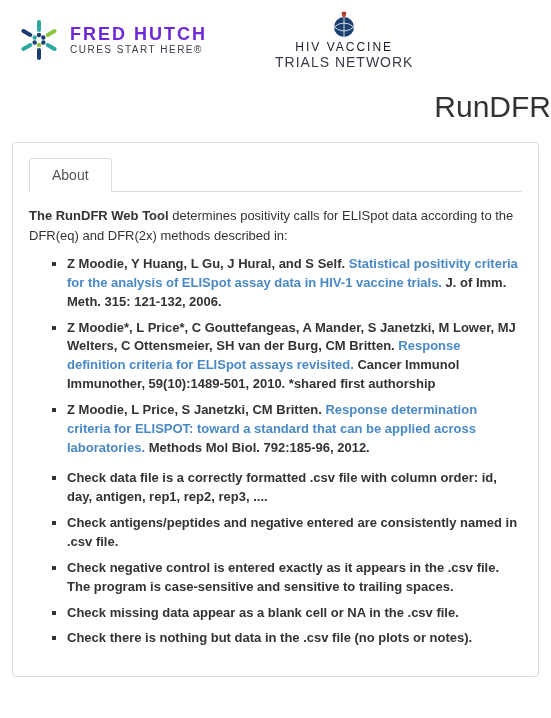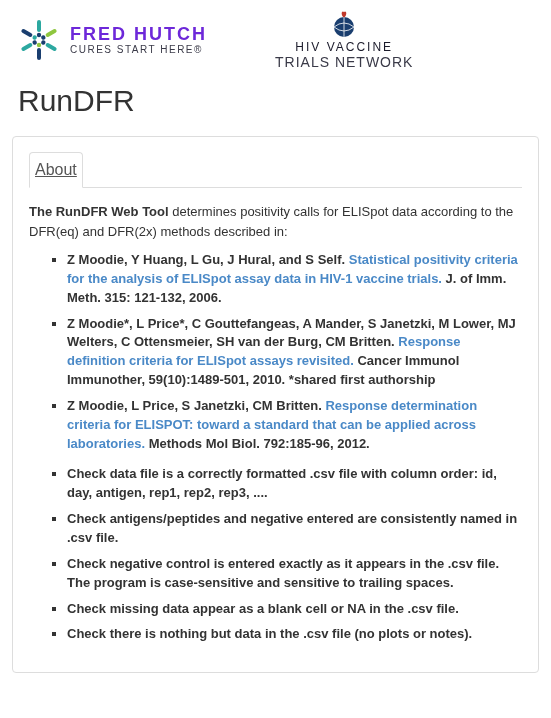--- a/index.html
+++ b/index.html
@@ -21,43 +21,43 @@
   .fh-logo { display: flex; align-items: center; gap: 8px; }
   .fh-text { display: flex; flex-direction: column; }
   .fh-title { font-size: 18px; font-weight: 700; letter-spacing: 2px; color: #6d28d9; line-height: 1.05; }
   .fh-sub { font-size: 10px; letter-spacing: 1.5px; color: #3a3a48; margin-top: 0; }
   .hvtn-logo { display: flex; flex-direction: column; align-items: center; margin-left: 54px; }
   .hvtn-text1 { font-size: 12px; letter-spacing: 2px; color: #1b1b2b; margin-top: 2px; }
   .hvtn-text2 { font-size: 14px; letter-spacing: 1px; color: #3a3a48; text-align: center; }
   h1.page-title {
     font-size: 30px;
     font-weight: 500;
-    margin: 6px 0 18px 18px;
+    margin: 12px 0 18px 18px;
     color: #333;
+    text-align: right;
   }
   .panel {
     border: 1px solid #ddd;
     border-radius: 4px;
     margin: 0 12px 12px 12px;
     padding: 14px 16px 16px 16px;
     background: #fff;
   }
   .tabs {
     border-bottom: 1px solid #ddd;
     display: flex;
     margin-bottom: 14px;
   }
   .tab {
-    padding: 8px 5px;
-    font-size: 16px;
+    padding: 8px 22px;
+    font-size: 14px;
     color: #555;
     position: relative;
     top: 1px;
     cursor: pointer;
-    text-decoration: underline;
   }
   .tab.active {
     border: 1px solid #ddd;
     border-bottom: 1px solid #fff;
     border-radius: 4px 4px 0 0;
     background: #fff;
     color: #555;
   }
   .tab.analyze {
     color: #337ab7;

